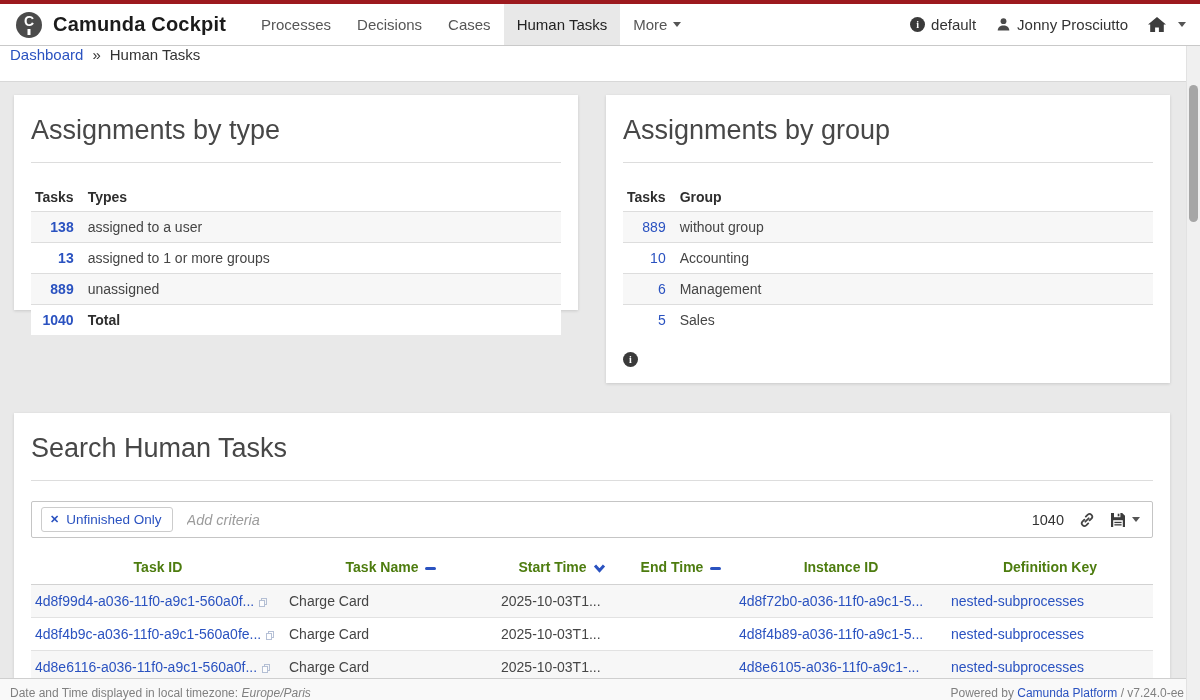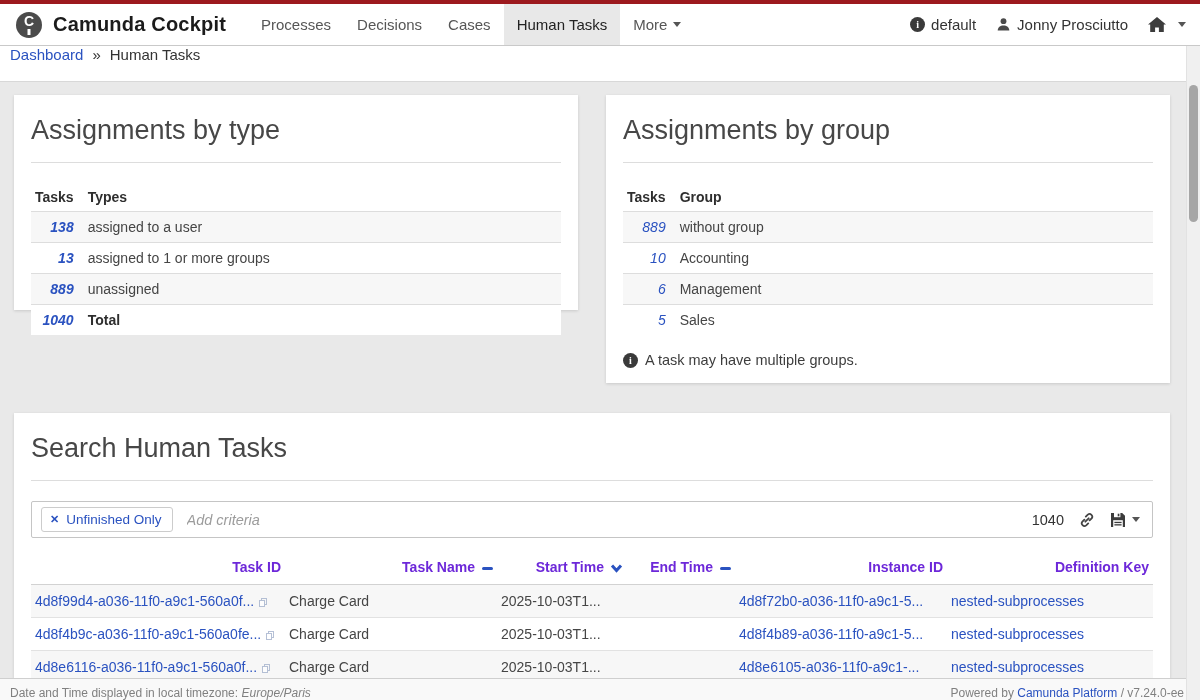--- a/index.html
+++ b/index.html
@@ -50,40 +50,40 @@
   table.stats { width:100%; border-collapse:collapse; margin-top:20px; font-size:14px; }
   table.stats th { text-align:left; font-weight:700; color:#2e2e2e; padding:6px 4px; }
   table.stats th.num, table.stats td.num { width:46px; text-align:right; }
   table.stats td { padding:7px 4px; color:#454545; }
   table.stats td.label { padding-left:10px; }
   table.stats th.label-h { padding-left:10px; }
   table.stats tbody tr { border-top:1px solid #ddd; }
   table.stats tbody tr:nth-child(odd) { background:#f7f7f7; }
   table.stats tr.total { border-top:1px solid #ddd; background:#fff; }
   table.stats tr.total td { font-weight:700; color:#2e2e2e; }
-  table.stats a { color:#2a52c0;font-style:italic; }
+  table.stats a { color:#2a52c0; }
   .panel-type table.stats a { font-weight:700; }
   .panel-note { display:flex; align-items:center; gap:7px; margin-top:17px; font-size:14.5px; color:#3d3d3d; }
 
   
   .searchbox { margin-top:20px; height:37px; border:1px solid #c5c5c5; border-radius:2px;
                display:flex; align-items:center; padding:0 12px 0 9px; background:#fff; }
   .chip { display:inline-flex; align-items:center; gap:7px; border:1px solid #ccc; border-radius:3px;
           padding:4px 10px 4px 8px; color:#2a52c0; font-size:13.5px; white-space:nowrap; background:#fff; }
   .chip .x { font-size:11px; font-weight:700; color:#2a52c0; line-height:1; cursor:pointer; }
   .searchbox input { flex:1; border:none; outline:none; font-size:14.5px; padding:0 0 0 14px;
                      font-family:"Liberation Sans", sans-serif; color:#6d28d9; background:transparent; }
   .searchbox input::placeholder { color:#9c9c9c; font-style:italic; }
   .search-tools { display:flex; align-items:center; gap:15px; }
   .search-count { font-size:14.5px; color:#333; }
   .icon-btn { display:inline-flex; align-items:center; }
 
   
   table.results { width:100%; border-collapse:collapse; table-layout:fixed; margin-top:12px; font-size:14px; }
-  table.results th { text-align:right; font-weight:700; color:#6d28d9; padding:9px 4px;
+  table.results th { text-align:center; font-weight:700; color:#4d7c0f; padding:9px 4px;
                      border-bottom:1px solid #d2d2d2; white-space:nowrap; }
   table.results td { padding:8px 4px; white-space:nowrap; overflow:hidden; color:#454545; }
   table.results tbody tr:nth-child(odd) { background:#f7f7f7; }
   table.results tbody tr { border-bottom:1px solid #e2e2e2; }
   table.results a { color:#2a52c0; }
   .sort-minus { display:inline-block; width:11px; height:3.5px; background:#2a52c0; border-radius:1.5px;
                 vertical-align:middle; margin-left:7px; }
   .sort-desc { vertical-align:middle; margin-left:6px; }
   .copy-icon { margin-left:5px; vertical-align:middle; opacity:0.85; }
 
@@ -205,21 +205,20 @@
           <td class="label">Management</td>
         </tr>
         <tr>
           <td class="num"><a>5</a></td>
           <td class="label">Sales</td>
         </tr>
       </tbody>
     </table>
     <div class="panel-note">
       <span class="circle-i">i</span>
-      <span>A task may have multiple groups.</span>
     </div>
   </section>
 
   <section class="panel panel-search">
     <h2>Search Human Tasks</h2>
 
     <div class="searchbox">
       <span class="chip">
         <span class="x">✕</span>
         <span>Unfinished Only</span>

